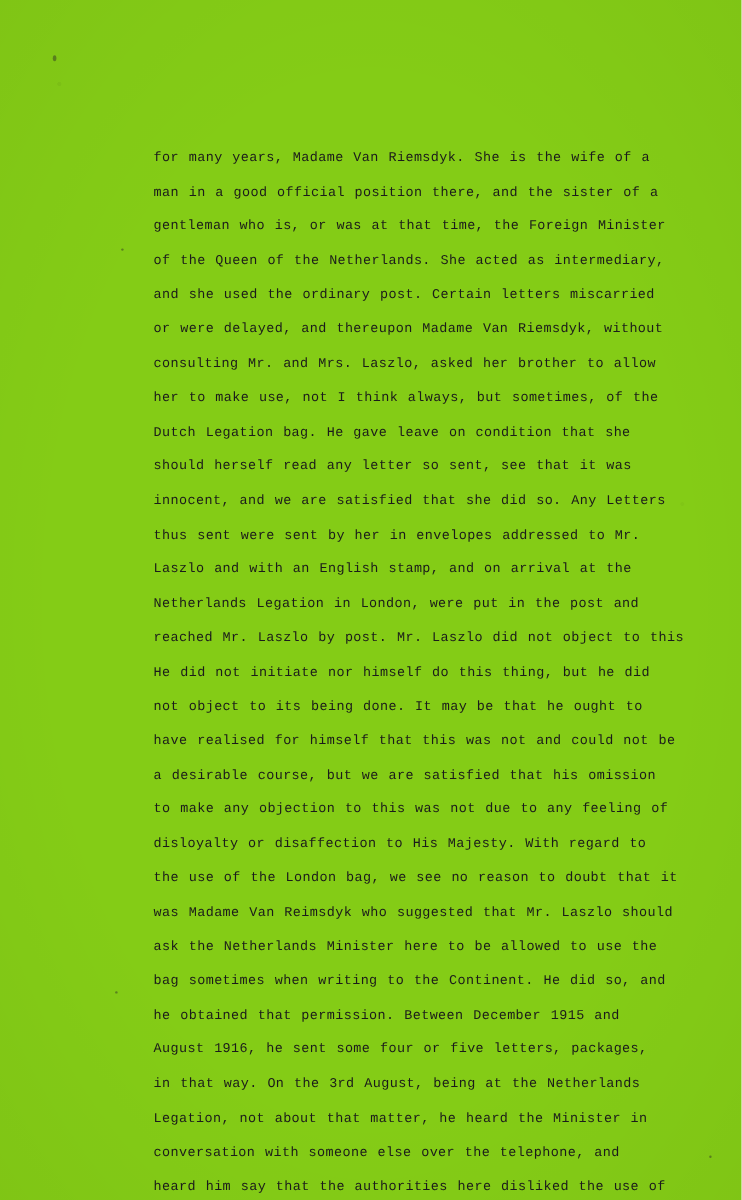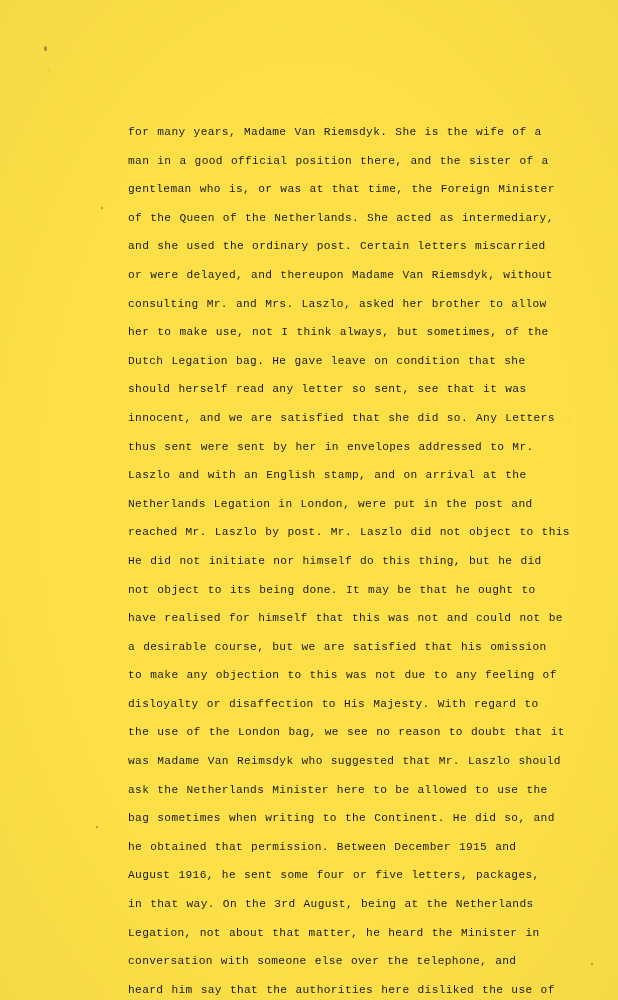--- a/index.html
+++ b/index.html
@@ -10,21 +10,21 @@
   body {
     width: 618px;
     height: 1000px;
     overflow: hidden;
     font-family: "Liberation Mono", "DejaVu Sans Mono", monospace;
   }
   .page {
     position: relative;
     width: 618px;
     height: 1000px;
-    background: #fde047;
+    background: #84cc16;
     box-sizing: border-box;
   }
   
   .page:before {
     content: "";
     position: absolute;
     inset: 0;
     background:
       radial-gradient(circle at 8% 7%, rgba(0,0,0,0.045) 0 1.5px, rgba(0,0,0,0) 2px),
       radial-gradient(circle at 22% 93%, rgba(0,0,0,0.04) 0 1.5px, rgba(0,0,0,0) 2px),

